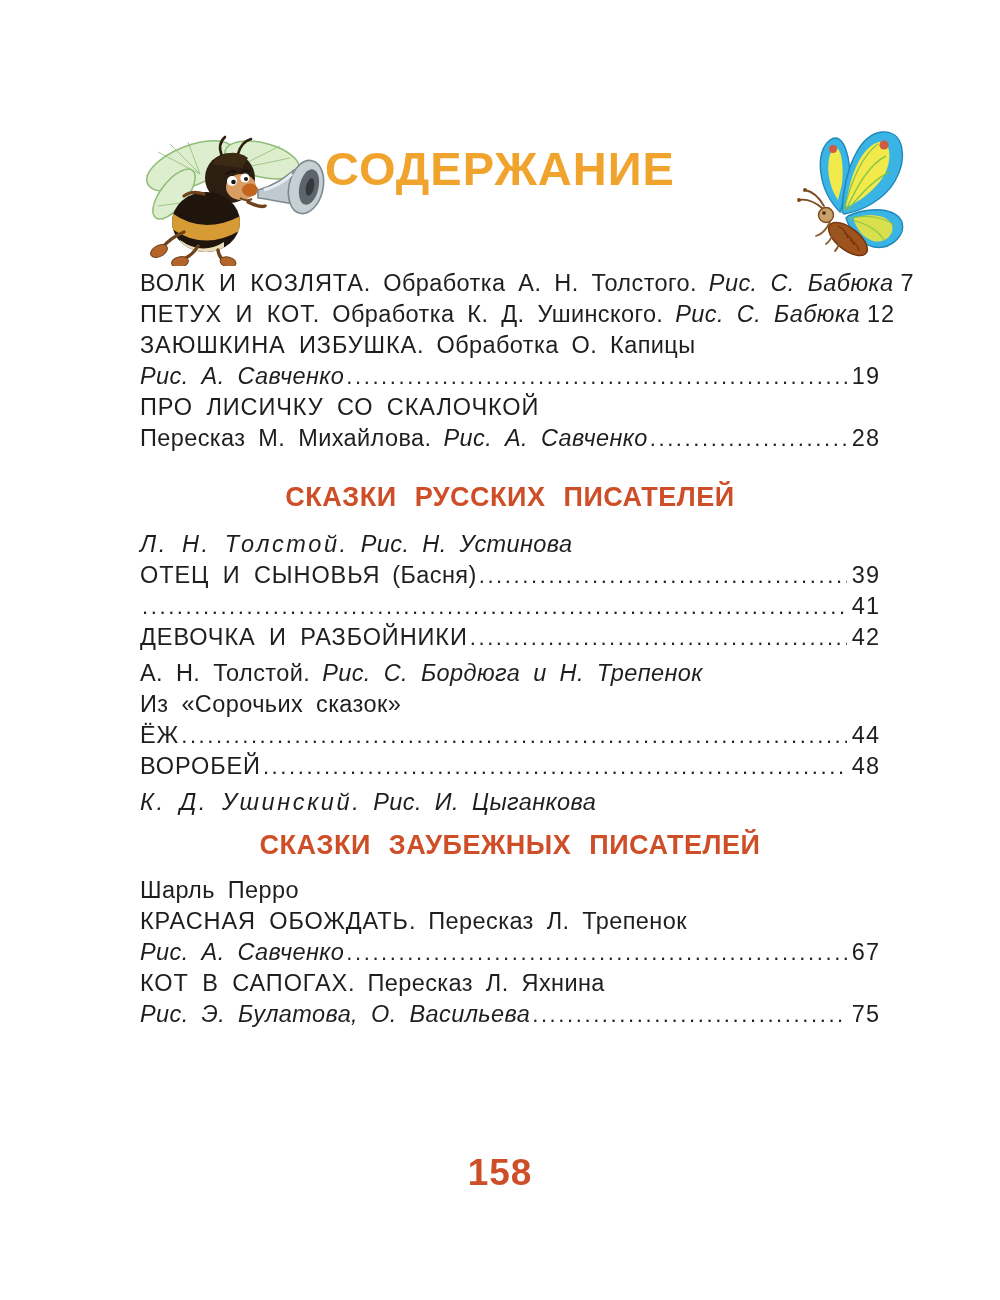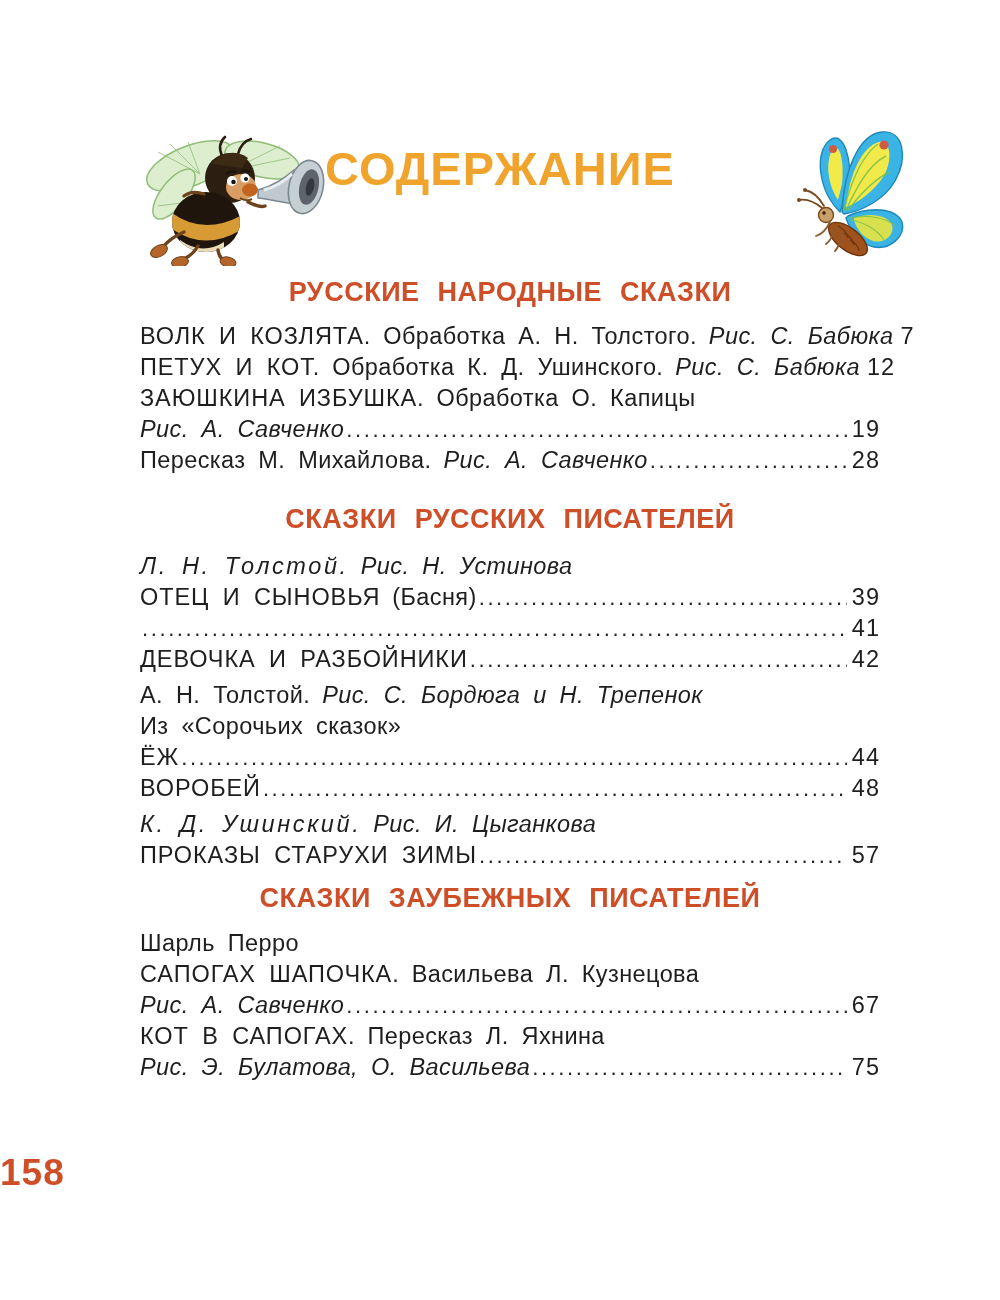--- a/index.html
+++ b/index.html
@@ -43,21 +43,21 @@
   .seg + .seg{margin-left:12px;}
   .dots{
     flex:1;overflow:hidden;white-space:nowrap;
     margin:0 5px 0 2px;letter-spacing:2.6px;font-size:22px;color:#242424;
   }
   .dots::after{content:"..................................................................................................................................................................................";}
   .pg{text-align:right;letter-spacing:1px;}
 
   
   .folio{
-    position:absolute;top:1152px;left:0;right:0;
+    position:absolute;top:1152px;left:0;right:0;text-align:center;
     font-weight:bold;font-size:37px;color:#ce4e28;letter-spacing:1px;
   }
 </style>
 </head>
 <body>
 
 <div class="page">
 
   <svg class="bee" viewBox="0 0 196 138" xmlns="http://www.w3.org/2000/svg">
     <defs>
@@ -164,38 +164,40 @@
 
     <g stroke="#8a5a2a" stroke-width="1.8" fill="none" stroke-linecap="round">
       <path d="M44,104 q-6,12 -14,14"></path>
       <path d="M50,108 q-4,14 -10,18"></path>
       <path d="M56,114 q-2,14 -7,19"></path>
     </g>
   </svg>
 
   <div class="toc">
       <div class="section">
-        <div class="section-heading">РУССКИЕ НАРОДНЫЕ СКАЗКИ</div>
         <div class="row">
           <span class="txt"><span class="seg caps">ВОЛК И КОЗЛЯТА.</span><span class="seg plain">Обработка А. Н. Толстого.</span><span class="seg italic">Рис. С. Бабюка</span></span>
           <span class="dots"></span>
           <span class="pg">7</span>
         </div>
         <div class="row">
           <span class="txt"><span class="seg caps">ПЕТУХ И КОТ.</span><span class="seg plain">Обработка К. Д. Ушинского.</span><span class="seg italic">Рис. С. Бабюка</span></span>
           <span class="dots"></span>
           <span class="pg">12</span>
         </div>
         <div class="row">
           <span class="txt"><span class="seg caps">ЗАЮШКИНА ИЗБУШКА.</span><span class="seg plain">Обработка О. Капицы</span></span>
         </div>
         <div class="row">
           <span class="txt"><span class="seg italic">Рис. А. Савченко</span></span>
           <span class="dots"></span>
           <span class="pg">19</span>
+        </div>
+        <div class="row">
+          <span class="txt"><span class="seg caps">ПРО ЛИСИЧКУ СО СКАЛОЧКОЙ</span></span>
         </div>
         <div class="row">
           <span class="txt"><span class="seg plain">Пересказ М. Михайлова.</span><span class="seg italic">Рис. А. Савченко</span></span>
           <span class="dots"></span>
           <span class="pg">28</span>
         </div>
       </div>
       <div class="section">
         <div class="section-heading">СКАЗКИ РУССКИХ ПИСАТЕЛЕЙ</div>
         <div class="row">
@@ -227,33 +229,28 @@
           <span class="pg">44</span>
         </div>
         <div class="row">
           <span class="txt"><span class="seg caps">ВОРОБЕЙ</span></span>
           <span class="dots"></span>
           <span class="pg">48</span>
         </div>
         <div class="row gap">
           <span class="txt"><span class="seg spaced">К. Д. Ушинский.</span><span class="seg italic">Рис. И. Цыганкова</span></span>
         </div>
-        <div class="row">
-          <span class="txt"><span class="seg caps">ПРОКАЗЫ СТАРУХИ ЗИМЫ</span></span>
-          <span class="dots"></span>
-          <span class="pg">57</span>
-        </div>
       </div>
       <div class="section">
         <div class="section-heading">СКАЗКИ ЗАУБЕЖНЫХ ПИСАТЕЛЕЙ</div>
         <div class="row">
           <span class="txt"><span class="seg plain">Шарль Перро</span></span>
         </div>
         <div class="row">
-          <span class="txt"><span class="seg caps">САПОГАХ ШАПОЧКА.</span><span class="seg plain">Васильева Л. Кузнецова</span></span>
+          <span class="txt"><span class="seg caps">КРАСНАЯ ОБОЖДАТЬ.</span><span class="seg plain">Пересказ Л. Трепенок</span></span>
         </div>
         <div class="row">
           <span class="txt"><span class="seg italic">Рис. А. Савченко</span></span>
           <span class="dots"></span>
           <span class="pg">67</span>
         </div>
         <div class="row">
           <span class="txt"><span class="seg caps">КОТ В САПОГАХ.</span><span class="seg plain">Пересказ Л. Яхнина</span></span>
         </div>
         <div class="row">

